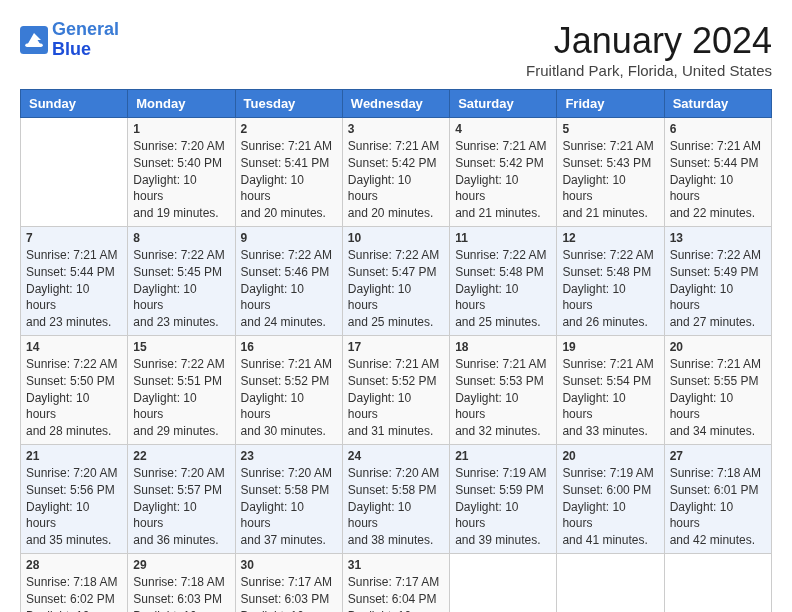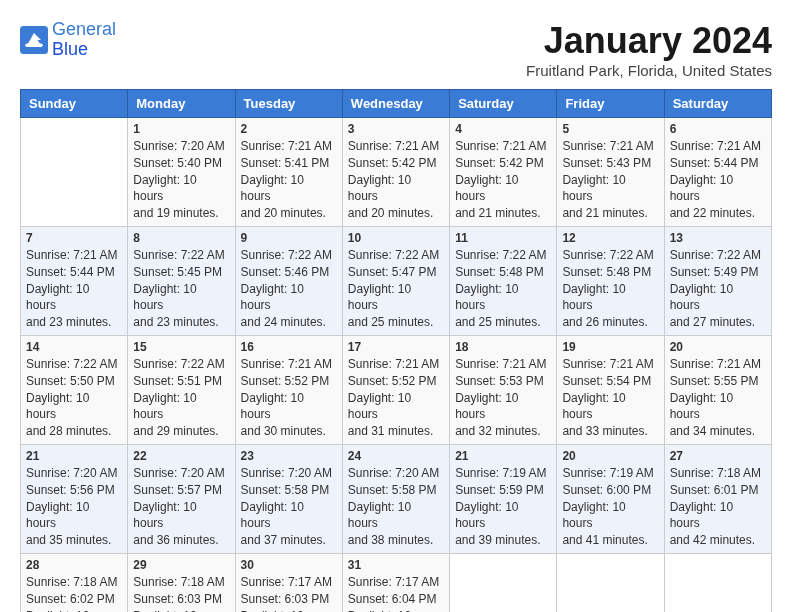--- a/index.html
+++ b/index.html
@@ -16,37 +16,37 @@
       align-items: flex-start;
       margin-bottom: 10px;
     }
     .logo {
       display: flex;
       align-items: center;
       gap: 4px;
     }
     .logo-text {
       font-size: 18px;
-      font-weight: normal;
+      font-weight: bold;
       color: #1a1a1a;
       line-height: 1.1;
     }
     .logo-text span {
       color: #3a7bd5;
     }
     .logo-icon {
       width: 28px;
       height: 28px;
     }
     .title-block {
       text-align: right;
     }
     .calendar-title {
       font-size: 36px;
-      font-weight: bold;
+      font-weight: normal;
       color: #1a1a1a;
     }
     .calendar-subtitle {
       font-size: 15px;
       color: #444;
       text-align: right;
     }
     table {
       width: 100%;
       border-collapse: collapse;

